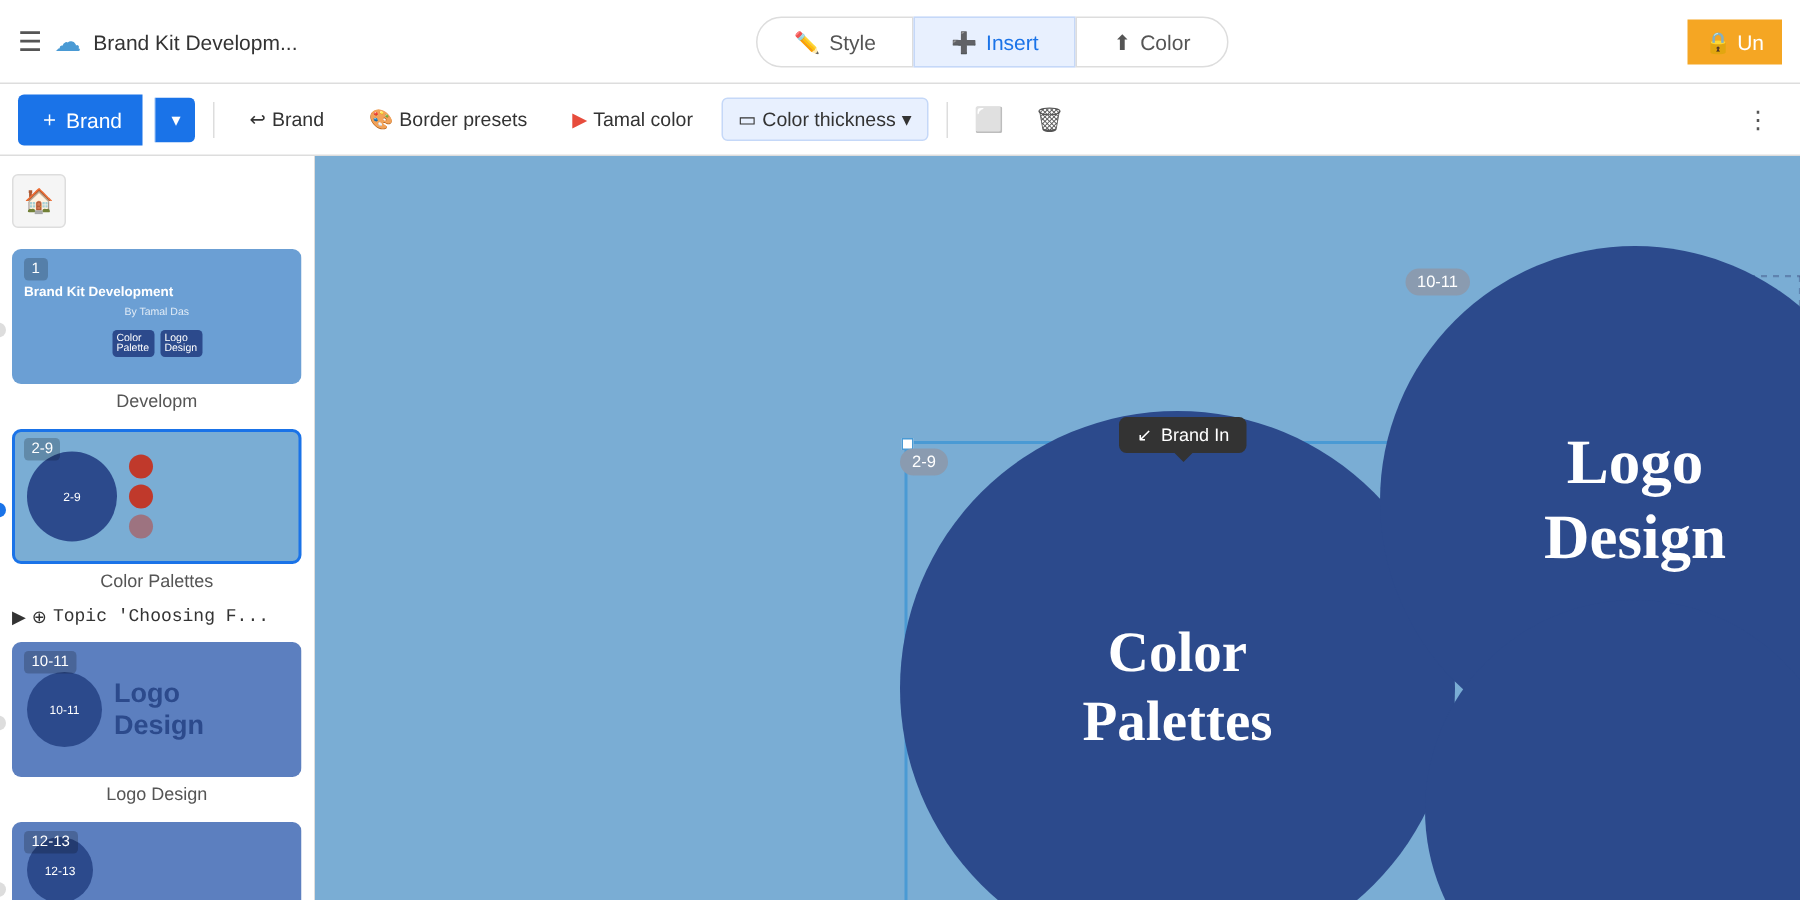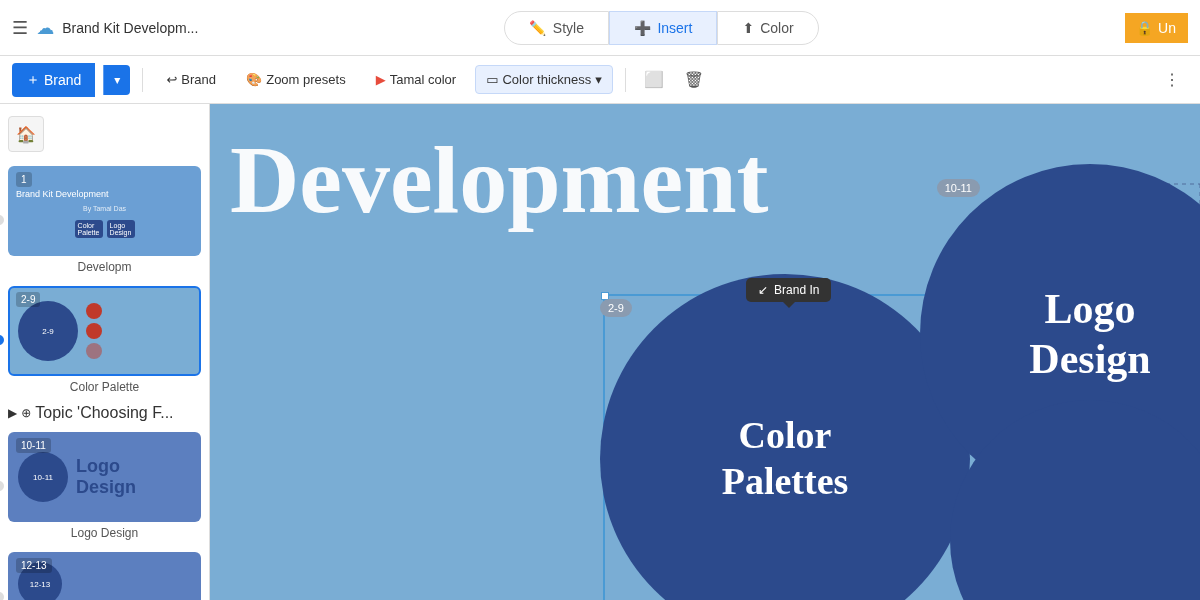--- a/index.html
+++ b/index.html
@@ -232,21 +232,21 @@
 
   <div class="toolbar-separator"></div>
 
   <button class="toolbar-btn">
     <span>↩</span>
     <span>Brand</span>
   </button>
 
   <button class="toolbar-btn">
     <span>🎨</span>
-    <span>Zoom presets</span>
+    <span>Border presets</span>
   </button>
 
   <button class="toolbar-btn">
     <span style="color:#e74c3c;">▶</span>
     <span>Tamal color</span>
   </button>
 
   <button class="toolbar-btn highlighted">
     <span>▭</span>
     <span>Color thickness</span>
@@ -272,21 +272,21 @@
 <div class="main-layout">
 
   <div class="sidebar">
     <div class="home-btn">
       <span>🏠</span>
     </div>
 
     <div class="slide-item" style="position:relative;">
       <div class="slide-dot"></div>
       <div class="slide-thumb thumb-overview">
-        <div style="font-size:9px;color:#fff;font-weight:normal;text-align:left;width:100%;padding:4px 6px 2px;">Brand Kit Development</div>
+        <div style="font-size:9px;color:#fff;font-weight:bold;text-align:left;width:100%;padding:4px 6px 2px;">Brand Kit Development</div>
         <div style="font-size:7px;color:rgba(255,255,255,0.8);padding:0 6px 4px;">By Tamal Das</div>
         <div style="display:flex;gap:4px;padding:0 6px;">
           <div style="width:28px;height:18px;background:#2c4a8c;border-radius:3px;display:flex;align-items:center;justify-content:center;font-size:7px;color:#fff;">Color<br>Palette</div>
           <div style="width:28px;height:18px;background:#2c4a8c;border-radius:3px;display:flex;align-items:center;justify-content:center;font-size:7px;color:#fff;">Logo<br>Design</div>
         </div>
         <div class="slide-num">1</div>
       </div>
       <div class="slide-label">Developm</div>
     </div>
 
@@ -296,27 +296,27 @@
         <div style="background:#2c4a8c;width:60px;height:60px;border-radius:50%;display:flex;align-items:center;justify-content:center;font-size:8px;color:#fff;flex-shrink:0;">
           <span>2-9</span>
         </div>
         <div style="display:flex;flex-direction:column;gap:4px;">
           <div style="width:16px;height:16px;background:#c0392b;border-radius:50%;"></div>
           <div style="width:16px;height:16px;background:#c0392b;border-radius:50%;"></div>
           <div style="width:16px;height:16px;background:#c0392b;border-radius:50%;opacity:0.5;"></div>
         </div>
         <div class="slide-num">2-9</div>
       </div>
-      <div class="slide-label">Color Palette</div>
+      <div class="slide-label">Color Palettes</div>
     </div>
 
     <div class="topic-row">
       <span>▶</span>
       <span>⊕</span>
-      <span style="font-size:16px;color:#333;">Topic 'Choosing F...</span>
+      <span style="font-size:12px;color:#333;font-family:Liberation Mono, monospace;">Topic 'Choosing F...</span>
     </div>
 
     <div class="slide-item" style="position:relative;">
       <div class="slide-dot"></div>
       <div class="slide-thumb thumb-logo" style="background:#5c7fbf;">
         <div style="background:#2c4a8c;width:50px;height:50px;border-radius:50%;display:flex;align-items:center;justify-content:center;font-size:8px;color:#fff;">10-11</div>
         <div style="font-size:18px;color:#2c4a8c;font-weight:bold;">Logo<br>Design</div>
         <div class="slide-num">10-11</div>
       </div>
       <div class="slide-label">Logo Design</div>
@@ -326,21 +326,20 @@
       <div class="slide-dot"></div>
       <div class="slide-thumb thumb-bottom" style="background:#5c7fbf;min-height:70px;">
         <div style="background:#2c4a8c;width:44px;height:44px;border-radius:50%;display:flex;align-items:center;justify-content:center;font-size:8px;color:#fff;">12-13</div>
         <div class="slide-num">12-13</div>
       </div>
     </div>
   </div>
 
   <div class="canvas-area">
 
-    <div class="canvas-title">Development</div>
 
     <svg class="connector-svg">
       <line x1="760" y1="370" x2="870" y2="305" stroke="#c8b400" stroke-width="1.5" opacity="0.8"></line>
 
       <line x1="870" y1="80" x2="870" y2="540" stroke="#465a8c" stroke-width="1.5" stroke-dasharray="4,4" opacity="0.5"></line>
 
       <line x1="860" y1="80" x2="990" y2="80" stroke="#465a8c" stroke-width="1.5" stroke-dasharray="4,4" opacity="0.5"></line>
       <line x1="990" y1="80" x2="990" y2="440" stroke="#465a8c" stroke-width="1.5" stroke-dasharray="4,4" opacity="0.5"></line>
       <line x1="860" y1="440" x2="990" y2="440" stroke="#465a8c" stroke-width="1.5" stroke-dasharray="4,4" opacity="0.5"></line>
 

